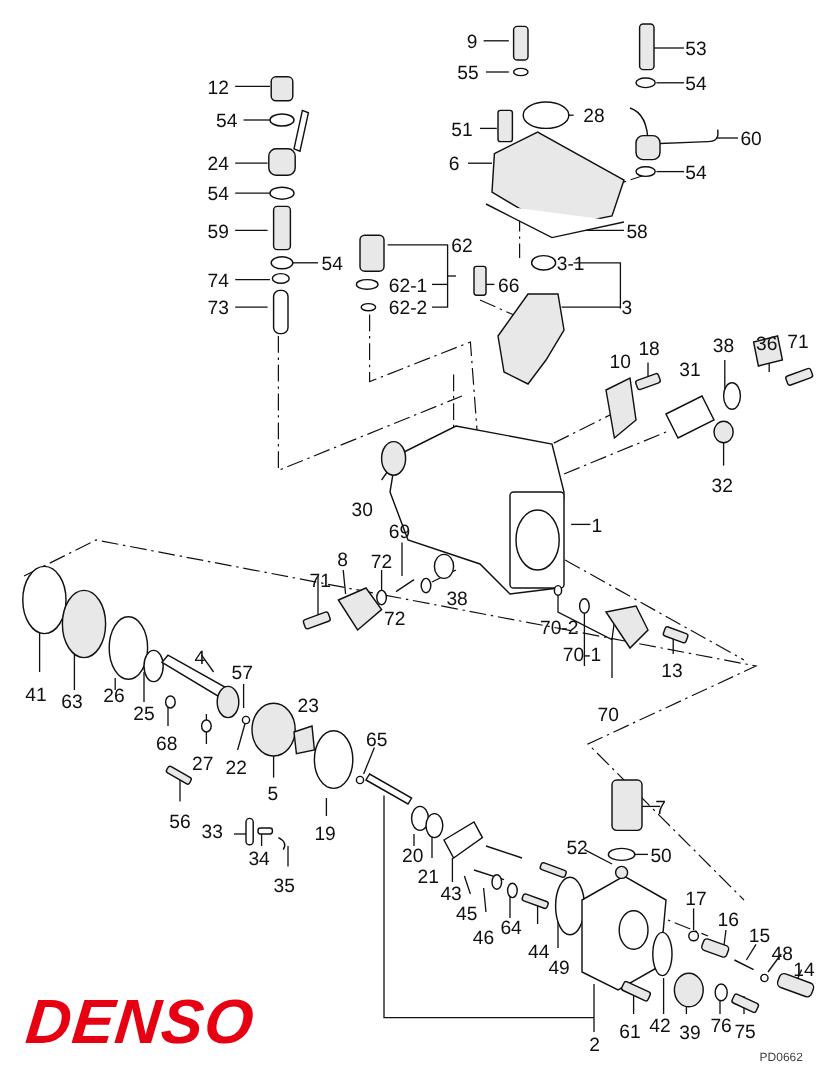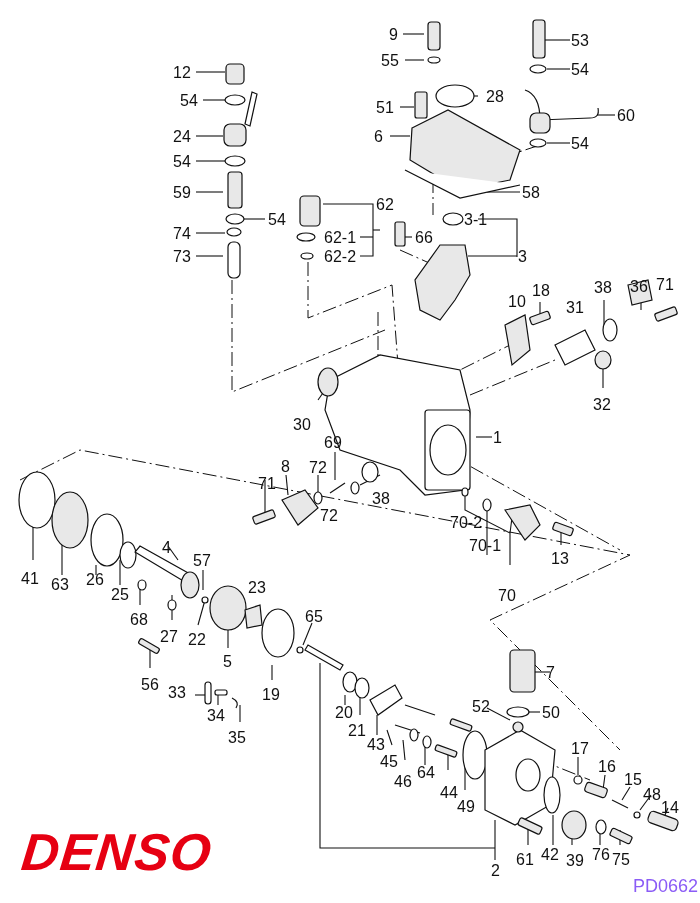--- a/index.html
+++ b/index.html
@@ -4,21 +4,21 @@
 <style>
   html, body { margin: 0; padding: 0; background: #ffffff; }
   body { width: 700px; height: 903px; position: relative; overflow: hidden; font-family: "Liberation Sans", sans-serif; }
   #diagram { position: absolute; left: 0; top: 0; width: 700px; height: 903px; }
   .lbl { font-family: "Liberation Sans", sans-serif; font-size: 16px; fill: #111; }
   .ln { stroke: #111; stroke-width: 1.1; fill: none; }
   .dash { stroke: #111; stroke-width: 1; fill: none; stroke-dasharray: 14 4 2 4; }
   .part { stroke: #111; stroke-width: 1.2; fill: #fff; }
   .partg { stroke: #111; stroke-width: 1.2; fill: #e8e8e8; }
   .brand { position: absolute; left: 22px; top: 822px; font-family: "Liberation Sans", sans-serif; font-weight: bold; font-style: italic; font-size: 52px; color: #e60012; letter-spacing: 1px; transform: skewX(-6deg); }
-  .code { position: absolute; left: 633px; top: 876px; font-family: "Liberation Sans", sans-serif; font-size: 18px; color: #8b5cf6; }
+  .code { position: absolute; left: 633px; top: 876px; font-family: "Liberation Sans", sans-serif; font-size: 10px; color: #404040; }
 </style>
 </head>
 <body>
 
 <svg id="diagram" viewBox="0 0 700 903" xmlns="http://www.w3.org/2000/svg">
 
   <g>
     <path class="dash" d="M232 280 L232 392 L385 330"></path>
     <path class="dash" d="M308 262 L308 318 L392 285 L398 365"></path>
     <path class="dash" d="M378 312 L378 380"></path>

